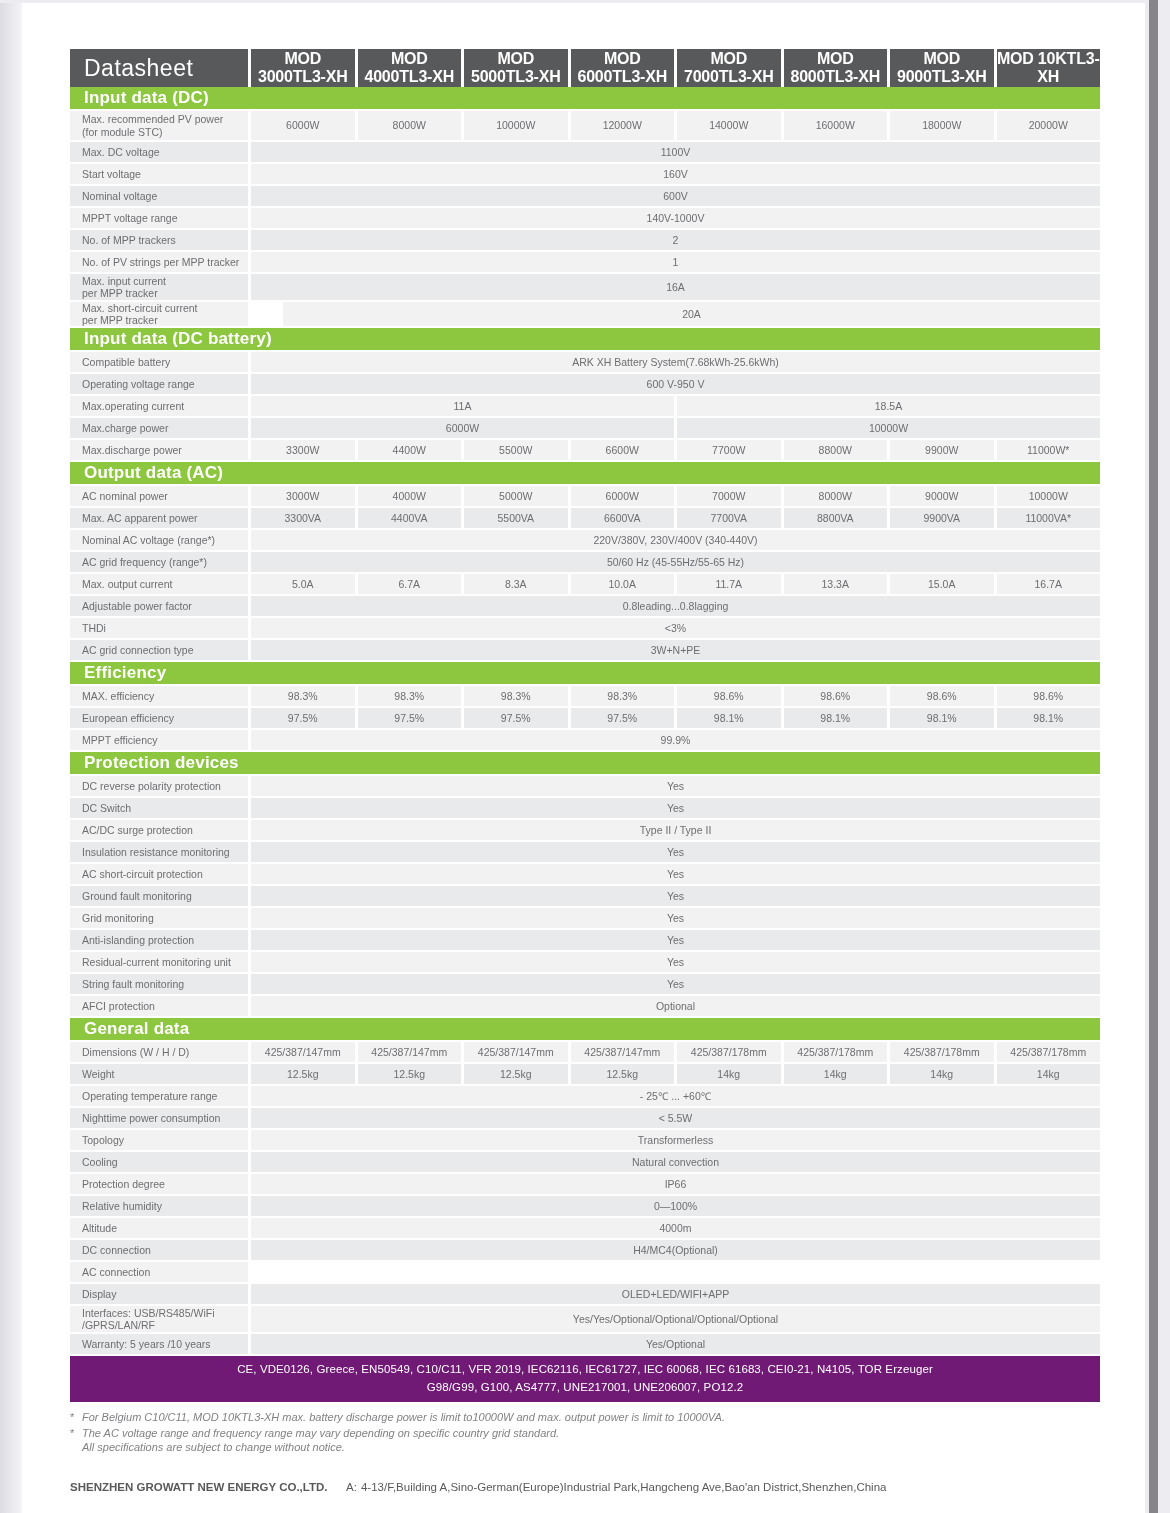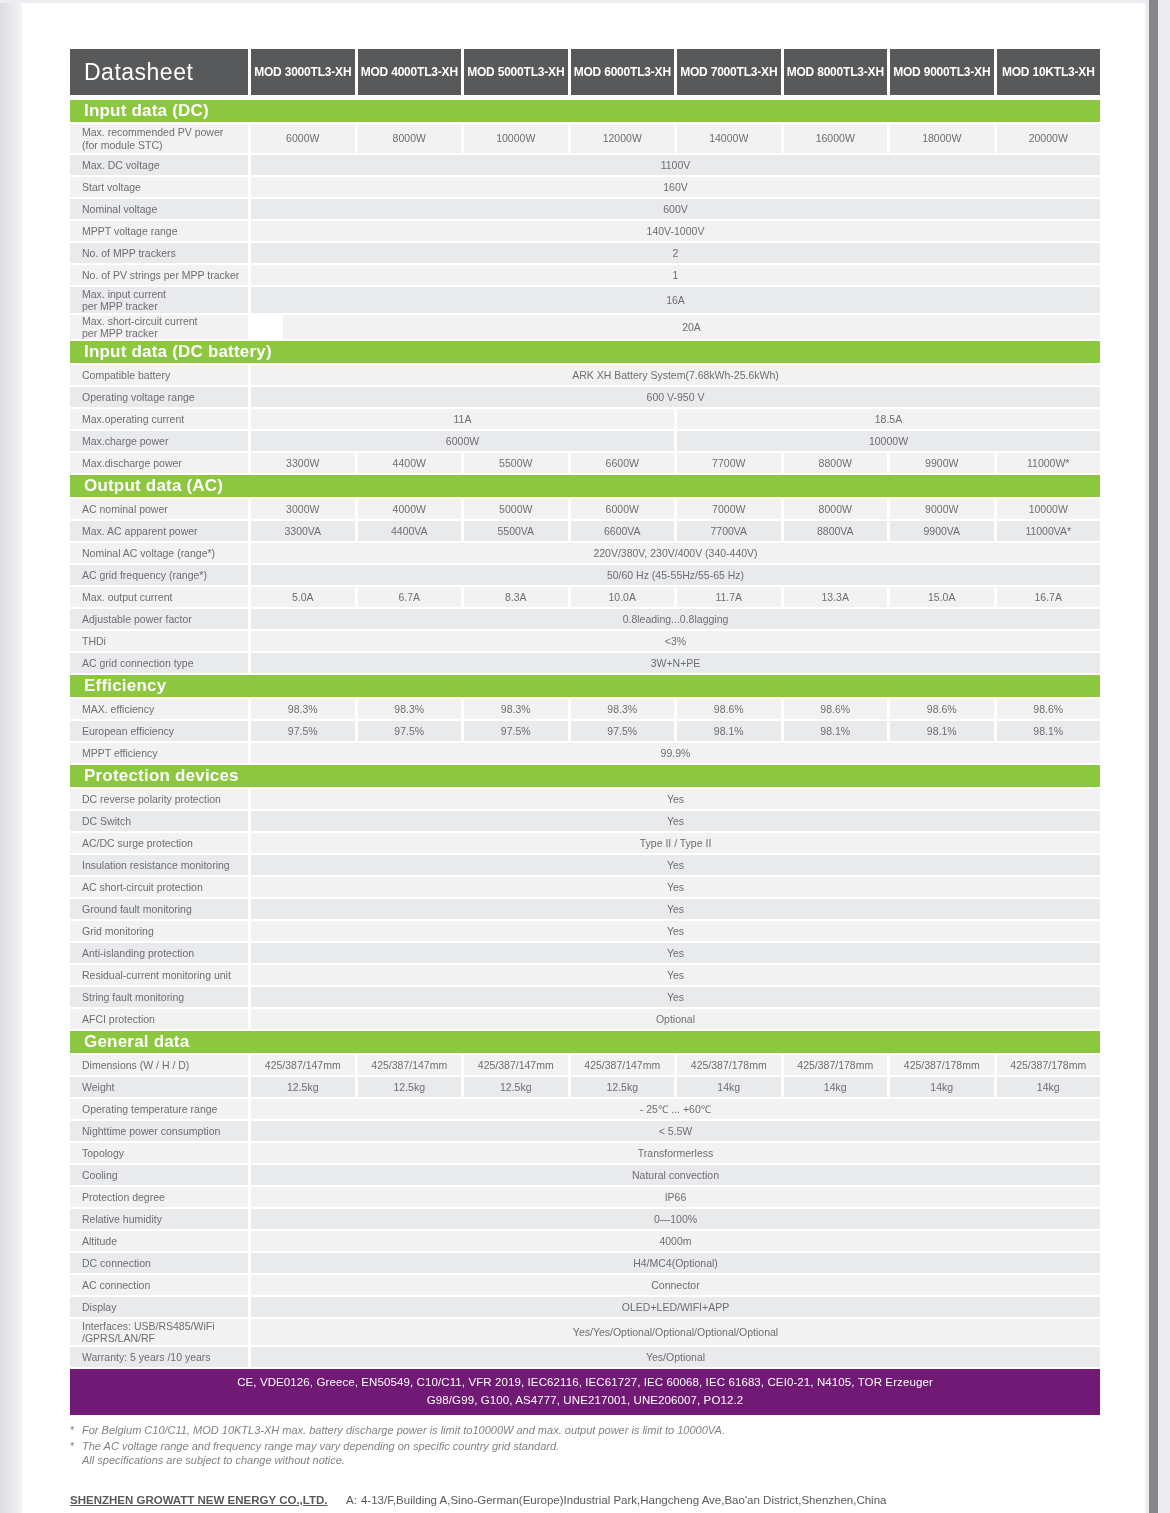--- a/index.html
+++ b/index.html
@@ -10,24 +10,24 @@
   
   .edge-left{position:absolute;left:0;top:0;width:22px;height:1513px;
     background:linear-gradient(to right,#dcdce2,#f4f4f7);}
   .edge-top{position:absolute;left:0;top:0;width:1170px;height:3px;background:#ededf1;}
   .scroll-track{position:absolute;right:0;top:0;width:25px;height:1513px;background:#ededf1;}
   .scroll-thumb{position:absolute;right:12px;top:0;width:9px;height:1513px;background:#85858a;}
 
   .page{position:absolute;left:70px;top:49px;width:1030px;}
 
   
-  .hdr{display:grid;grid-template-columns:178px repeat(8,1fr);column-gap:3px;height:46px;margin-bottom:5px;}
+  .hdr{display:grid;grid-template-columns:178px repeat(8,1fr);column-gap:3px;height:38px;}
   .hdr .box{background:#58595b;color:#fff;display:flex;align-items:center;justify-content:center;}
   .hdr .title-box{justify-content:flex-start;padding-left:14px;font-size:23px;letter-spacing:.5px;}
-  .hdr .model-box{font-size:12px;font-weight:bold;letter-spacing:-0.2px;text-align:center;}
+  .hdr .model-box{font-size:16px;font-weight:bold;letter-spacing:-0.2px;text-align:center;}
 
   
   .section-bar{height:22px;background:#8dc63f;color:#fff;display:flex;align-items:center;
     padding-left:14px;font-size:17px;font-weight:bold;margin-bottom:2px;letter-spacing:.2px;}
 
   
   .row{display:grid;grid-template-columns:178px repeat(8,1fr);column-gap:3px;height:20px;margin-bottom:2px;}
   .row .cell{background:#f2f2f3;display:flex;align-items:center;justify-content:center;
     font-size:10.5px;line-height:1.15;text-align:center;}
   .row.alt .cell{background:#e9eaeb;}
@@ -42,21 +42,21 @@
 
   
   .notes{margin-top:9px;font-size:11px;color:#808285;}
   .note{display:flex;margin-bottom:3px;}
   .note .marker{width:12px;flex:0 0 12px;}
   .note .txt{white-space:pre-line;line-height:1.25;font-style:italic;}
 
   
   .footer{margin-top:26px;font-size:11.5px;color:#58595b;}
   .footer .line1{margin-bottom:8px;}
-  .footer .company{font-weight:bold;margin-right:16px;text-decoration:underline;}
+  .footer .company{font-weight:bold;margin-right:16px;}
   .footer .pair{margin-right:10px;}
   .footer .lab{margin-right:4px;}
 </style>
 </head>
 <body>
 
 <div class="edge-left"></div>
 <div class="edge-top"></div>
 <div class="scroll-track">
   <div class="scroll-thumb"></div>
@@ -331,21 +331,20 @@
       <div class="row">
         <div class="cell lbl">Altitude</div>
         <div class="cell span-val">4000m</div>
       </div>
       <div class="row alt">
         <div class="cell lbl">DC connection</div>
         <div class="cell span-val">H4/MC4(Optional)</div>
       </div>
       <div class="row">
         <div class="cell lbl">AC connection</div>
-        <div class="cell span-val">Connector</div>
       </div>
       <div class="row alt">
         <div class="cell lbl">Display</div>
         <div class="cell span-val">OLED+LED/WIFI+APP</div>
       </div>
       <div class="row" style="height: 26px;">
         <div class="cell lbl">Interfaces: USB/RS485/WiFi
 /GPRS/LAN/RF</div>
         <div class="cell span-val">Yes/Yes/Optional/Optional/Optional/Optional</div>
       </div>

